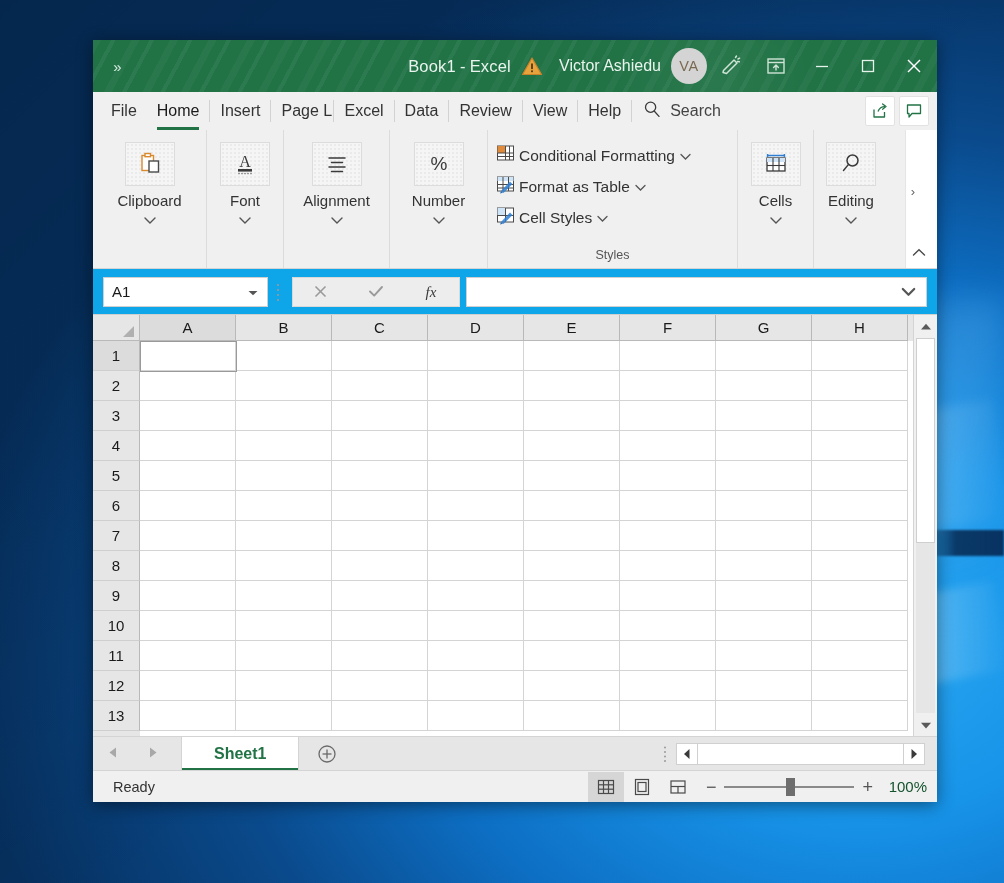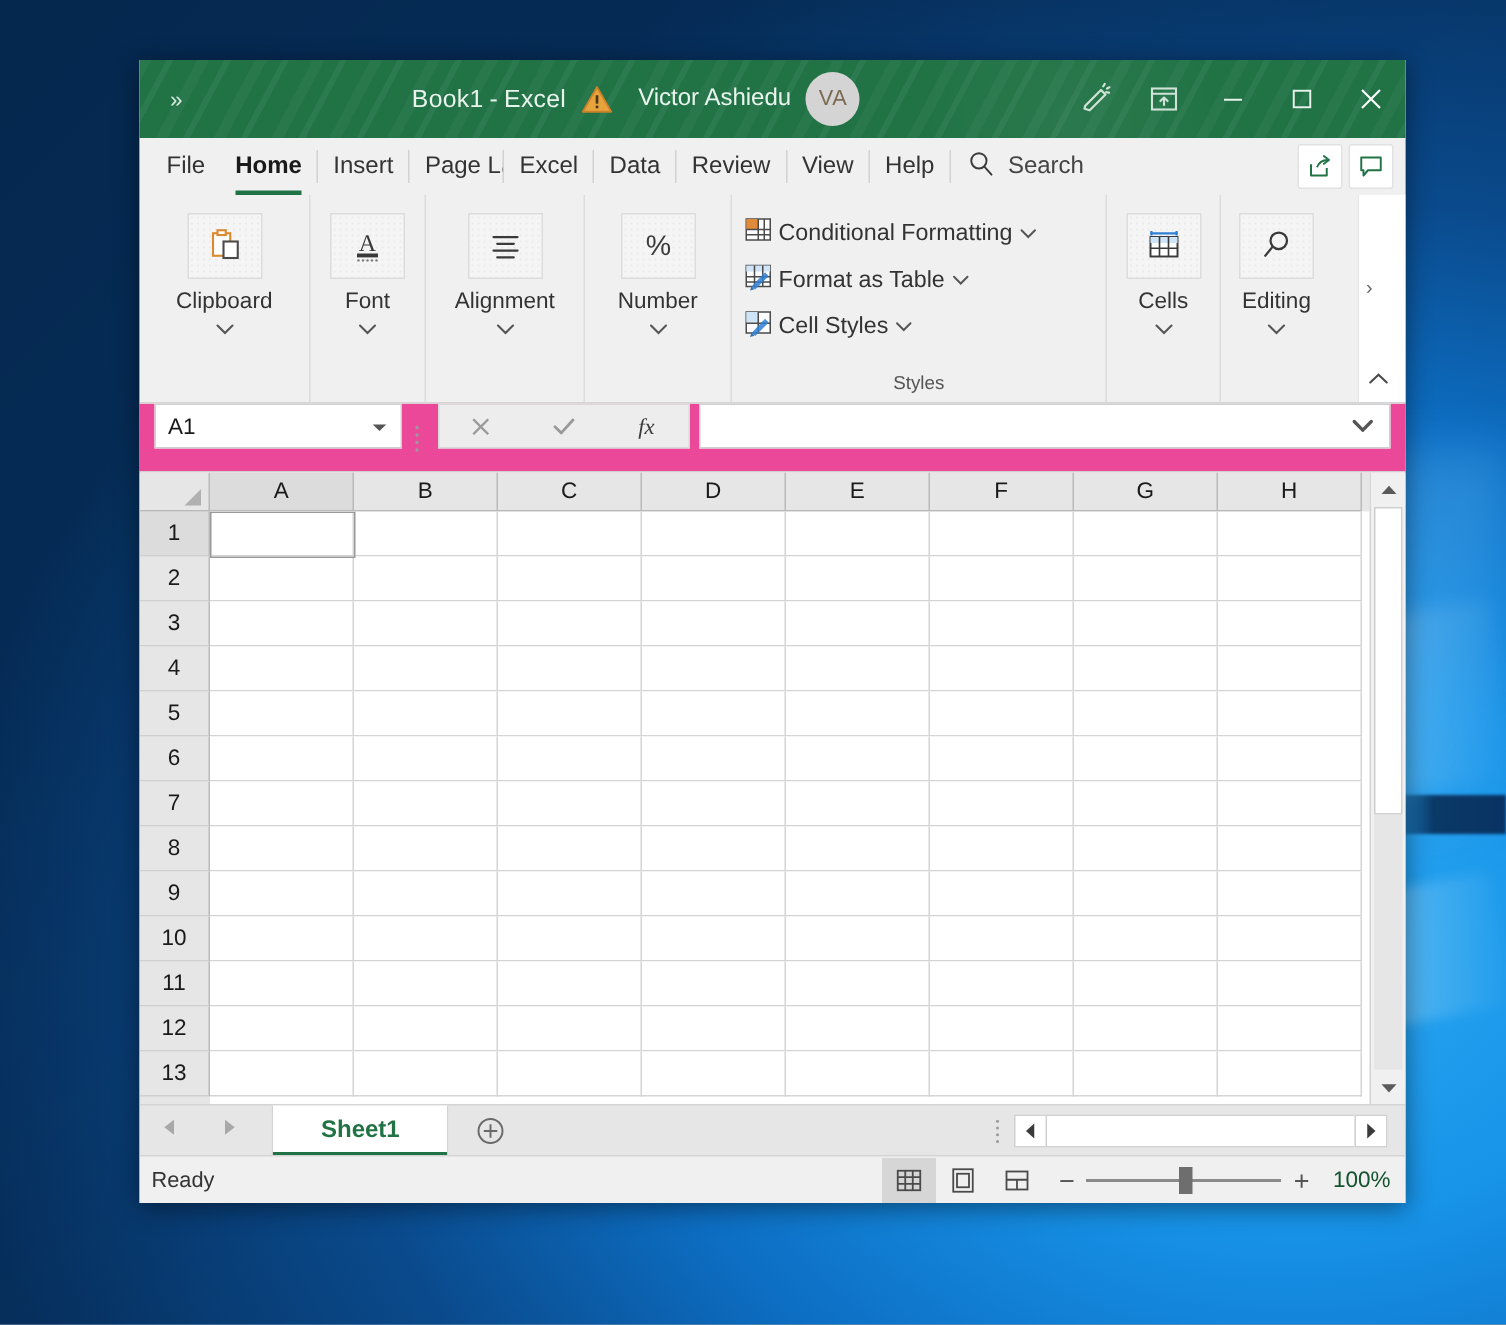--- a/index.html
+++ b/index.html
@@ -63,21 +63,21 @@
   .titlebar::after{
     content:""; position:absolute; inset:0;
     background: radial-gradient(circle 140px at 620px 40px, rgba(255,255,255,0.045), rgba(255,255,255,0) 70%);
     pointer-events:none;
   }
   .qat-more {
     width: 48px; height: 52px; display:flex; align-items:center; justify-content:center;
     font-size: 15px; color:#d7ebe0; letter-spacing:-1px; position:relative; z-index:2;
   }
   .title-center {
-    flex: 1; display: flex; align-items: center; justify-content: center;
+    flex: 1; display: flex; align-items: center; justify-content: flex-end;
     gap: 10px; position: relative; z-index: 2;
   }
   .doc-title { font-size: 16.5px; color: #eaf4ee; letter-spacing: .2px; }
   .doc-title .sep { margin: 0 4px; }
   .warn-tri { width: 22px; height: 20px; display:inline-block; }
   .acct-name { font-size: 16px; color: #eaf4ee; margin-left: 6px; }
   .avatar {
     width: 36px; height: 36px; border-radius: 50%;
     background: #d4d4d4; color: #7a6a52;
     display:flex; align-items:center; justify-content:center;
@@ -96,21 +96,21 @@
   
   .tabrow {
     height: 38px; flex:none; background:#f0f0f0;
     display:flex; align-items: stretch; padding-left: 8px;
     position: relative;
   }
   .tab {
     display:flex; align-items:center; padding: 0 10px;
     font-size: 16px; color:#333; position: relative; white-space: nowrap;
   }
-  .tab.home { font-weight: bold; color:#1a1a1a; }
+  .tab.home { font-weight: normal; color:#1a1a1a; }
   .tab.home::after{
     content:""; position:absolute; left:10px; right:10px; bottom:0; height:3px; background:#217346;
   }
   .tab.clipped { max-width: 62px; overflow: hidden; }
   .tabdiv { width:1px; background:#d2d2d2; margin: 8px 0; }
   .search-area { display:flex; align-items:center; gap:8px; padding:0 10px; }
   .search-label { font-size:16px; color:#444; }
   .tabrow-right { margin-left:auto; display:flex; align-items:center; gap:4px; padding-right:8px; }
   .tr-btn {
     width:30px; height:30px; background:#fff; border:1px solid #e2e2e2;
@@ -154,22 +154,22 @@
     position:absolute; right: 8px; bottom: 6px; width:20px; height:20px;
     display:flex; align-items:center; justify-content:center;
   }
   .ribbon-rightstrip {
     position:absolute; right:0; top:0; bottom:0; width: 32px;
     background:#fff; border-left:1px solid #e5e5e5;
   }
 
   
   .formula-bar {
-    height: 46px; flex:none; background:#ec4899;
-    display:flex; padding: 0 10px; gap: 0;
+    height: 46px; flex:none; background:#0ea5e9;
+    display:flex; align-items:center; padding: 0 10px; gap: 0;
     border-bottom:1px solid #d0d0d0;
   }
   .namebox {
     width: 165px; height: 30px; background:#fff; border:1px solid #cfcfcf;
     display:flex; align-items:center; padding: 0 8px;
     font-size: 15px; color:#1a1a1a; position:relative;
   }
   .namebox .nb-caret { margin-left:auto; }
   .vdots { width:20px; display:flex; align-items:center; justify-content:center; }
   .fx-group {
@@ -252,21 +252,21 @@
   .addsheet { display:flex; align-items:center; padding: 0 18px; }
   .sb-spacer { flex:1; }
   .sb-dots { width:22px; display:flex; align-items:center; justify-content:center; }
   .hscroll { display:flex; align-items:center; padding-right: 12px; gap:0; }
   .hs-arrow { width:22px; height:22px; background:#fff; border:1px solid #d0d0d0; display:flex; align-items:center; justify-content:center; }
   .htrack { width: 205px; height:22px; background:#fff; border:1px solid #d0d0d0; border-left:none; border-right:none; }
 
   
   .statusbar {
     height: 32px; flex:none; background:#f0f0f0; display:flex; align-items:center;
-    border-top:1px solid #d4d4d4; padding-left: 8px; font-size:14.5px; color:#333;
+    border-top:1px solid #d4d4d4; padding-left: 20px; font-size:14.5px; color:#333;
   }
   .sb-right { margin-left:auto; display:flex; align-items:center; gap:0; padding-right:10px; }
   .viewbtn { width:36px; height:30px; display:flex; align-items:center; justify-content:center; }
   .viewbtn.active { background:#d6d6d6; }
   .zoomwrap { display:flex; align-items:center; gap:8px; margin-left: 10px; }
   .zoom-track { width: 130px; height:2px; background:#8a8a8a; position:relative; }
   .zoom-thumb { position:absolute; left: 62px; top:-8px; width:9px; height:18px; background:#6e6e6e; }
   .zoom-val { font-size:15px; color:#14532d; min-width: 42px; text-align:right; margin-left:4px; }
   .minus, .plus { font-size:18px; color:#555; line-height:1; }
 </style>

